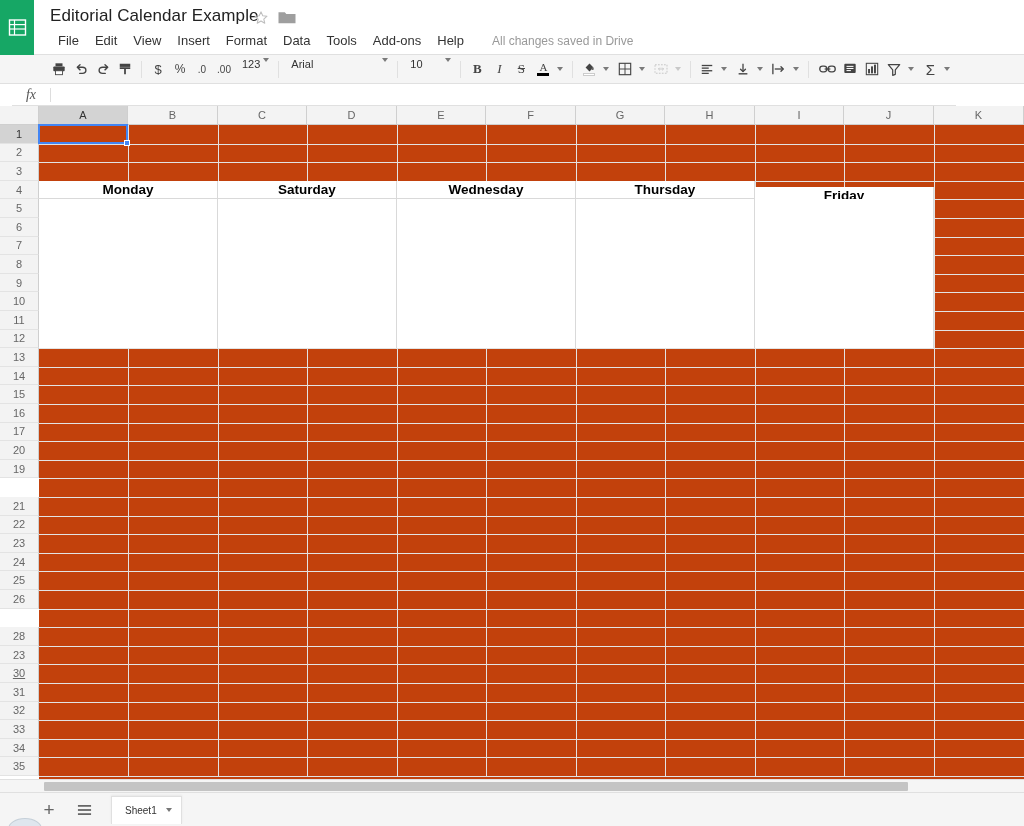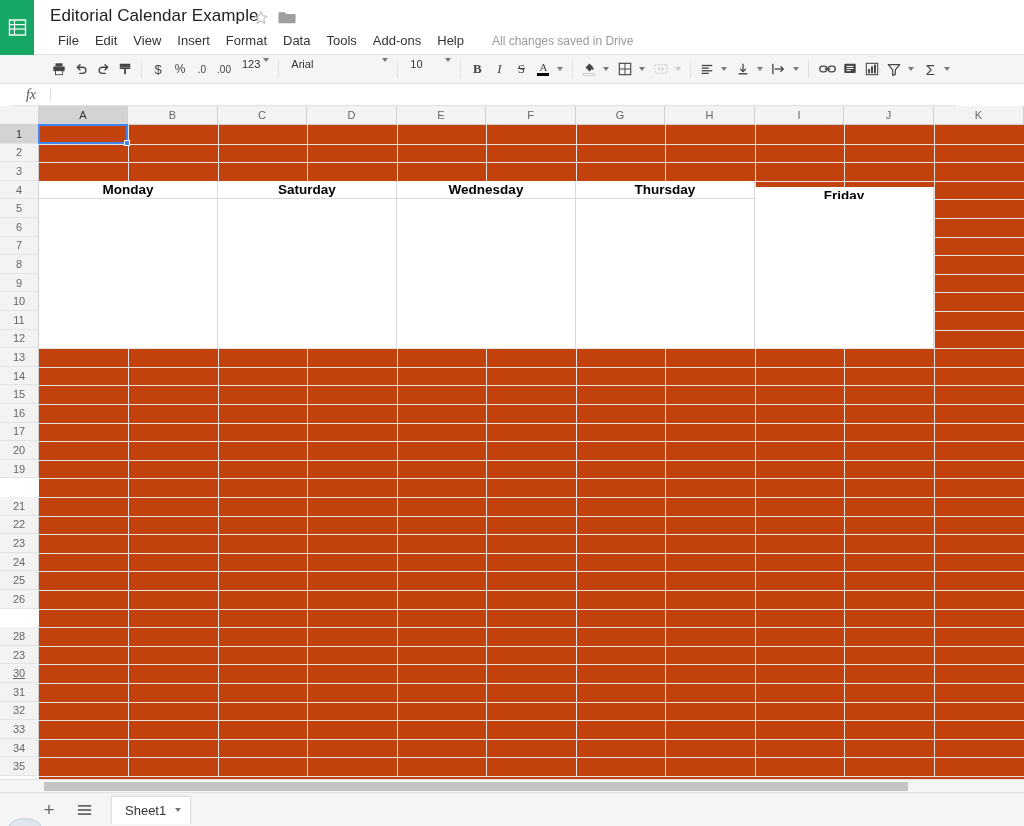--- a/index.html
+++ b/index.html
@@ -209,21 +209,21 @@
     display: flex; align-items: center; justify-content: center;
     color: #666; cursor: default;
   }
   .sheet-tab {
     height: 28px; margin-left: 12px;
     background: #fff;
     border: 1px solid #e0e0e0;
     border-bottom: none;
     display: flex; align-items: center;
     padding: 0 9px 0 13px;
-    font-size: 13px; color: #333;
+    font-size: 10px; color: #333;
     box-shadow: 0 -1px 2px rgba(0,0,0,.06);
     cursor: default;
   }
   .sheet-tab .caret { border-top-color: #777; margin-left: 9px; }
   
   #corner-blob {
     position: absolute; left: 8px; top: 818px;
     width: 34px; height: 22px; border-radius: 50%;
     background: #dfe6ee; border: 1px solid #c5cfd8;
   }

